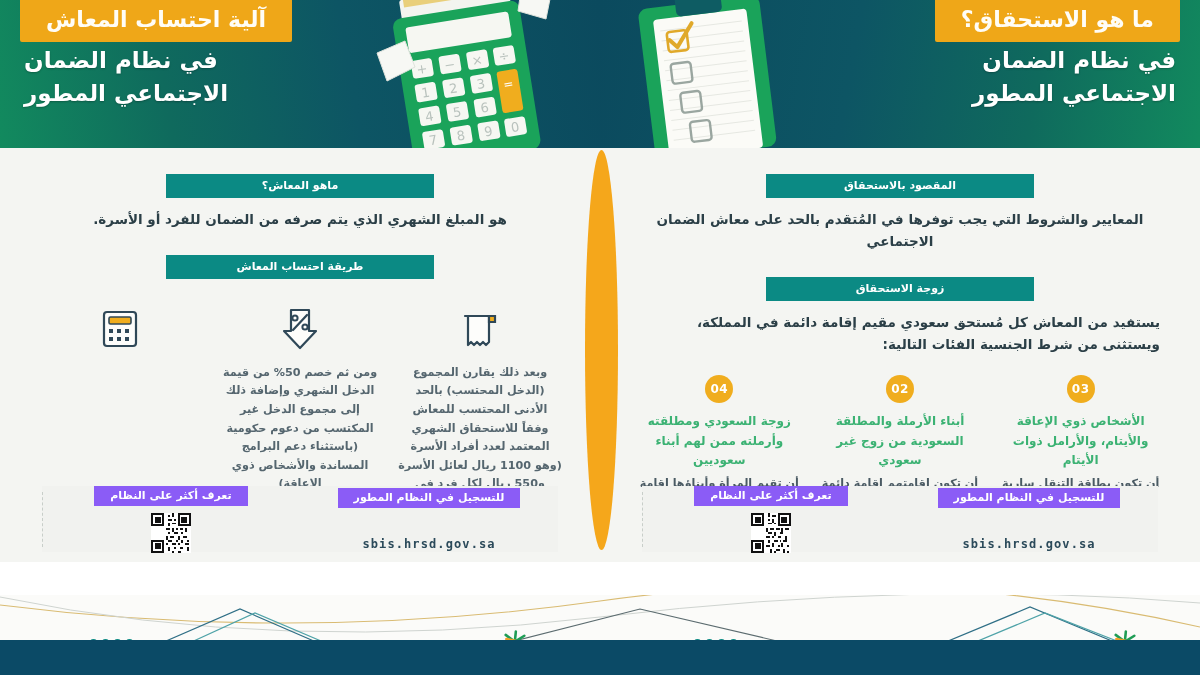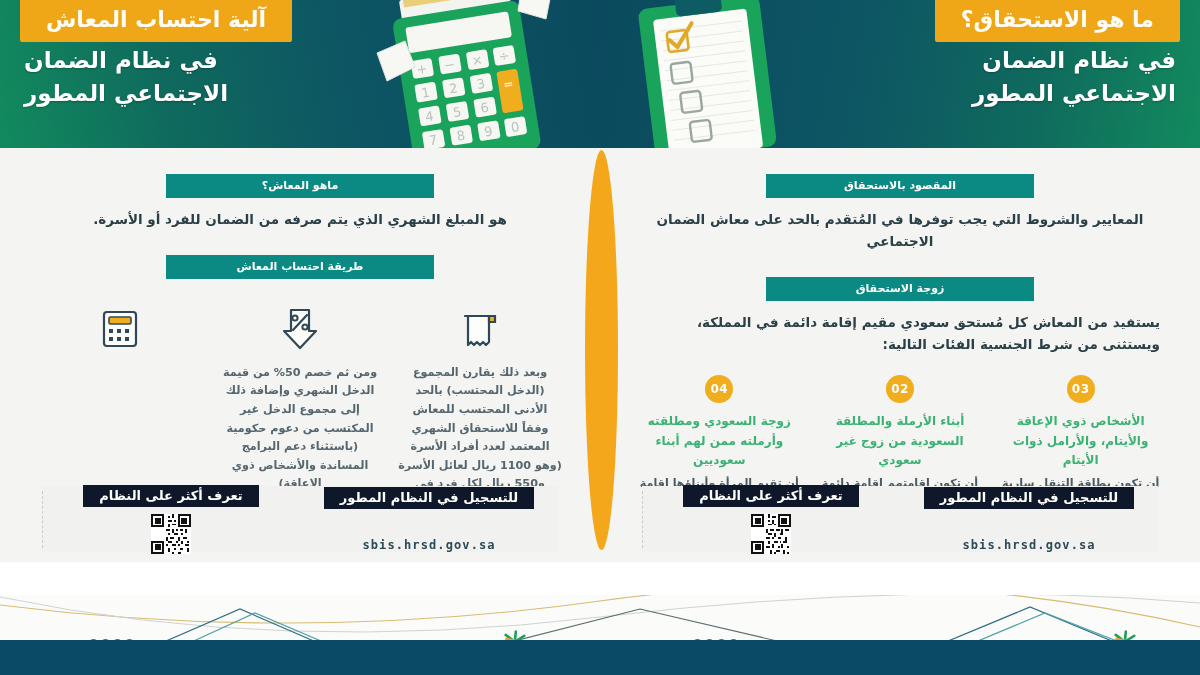--- a/index.html
+++ b/index.html
@@ -87,21 +87,21 @@
   .foot{
     position:absolute;left:42px;right:42px;bottom:10px;height:66px;
     background:#f1f2ef;display:flex;align-items:center;
   }
   .foot-half{flex:1;display:flex;flex-direction:column;align-items:center;gap:7px;position:relative;}
   .foot-half.sep::after{
     content:"";position:absolute;left:0;top:6px;bottom:6px;
     border-left:1px dashed #c8cec9;
   }
   .foot-badge{
-    background:#0f172a;color:#ffffff;font-size:13px;font-weight:bold;
+    background:#8b5cf6;color:#ffffff;font-size:11px;font-weight:bold;
     padding:3px 16px 4px 16px;white-space:nowrap;letter-spacing:.2px;
   }
   .qr{width:40px;height:40px;}
   .url{
     color:#2b4a5a;font-size:12px;font-weight:bold;letter-spacing:1.1px;
     direction:ltr;font-family:"DejaVu Sans Mono","Liberation Mono",monospace;
     margin-top:22px;
   }
 
   

